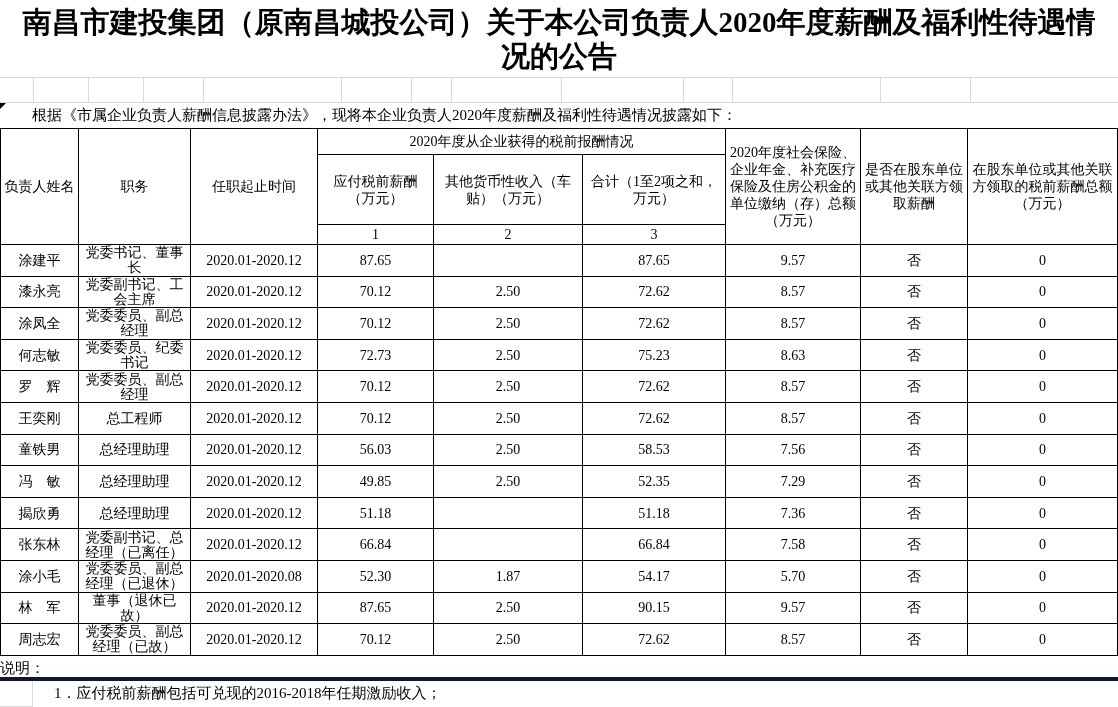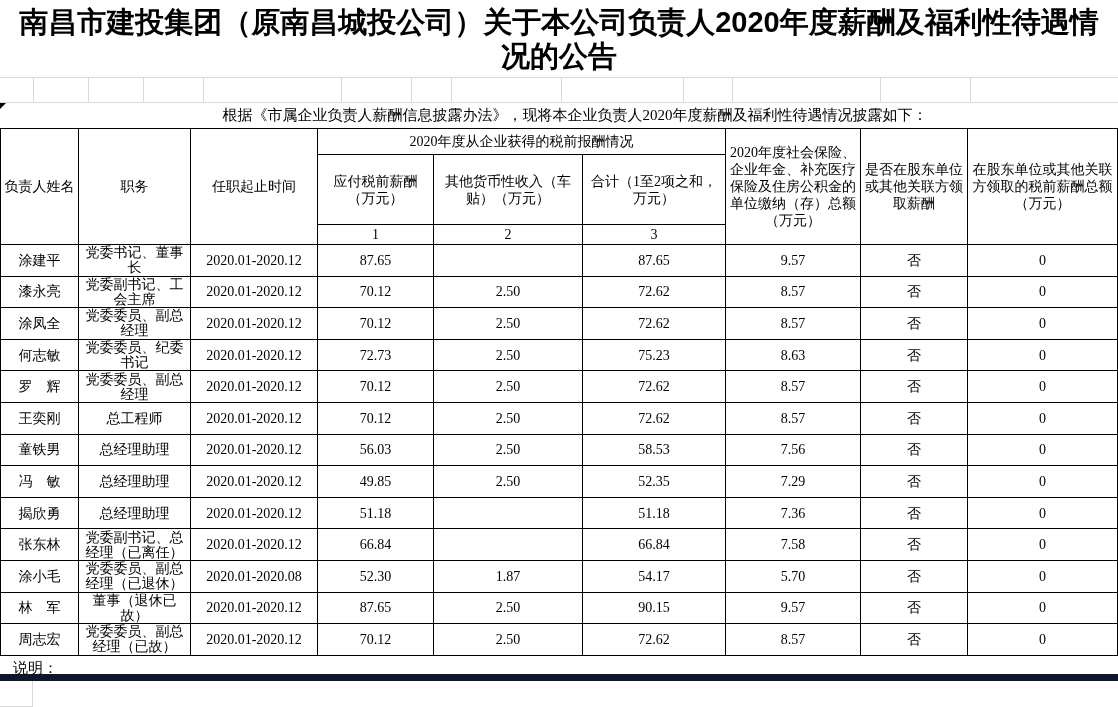--- a/index.html
+++ b/index.html
@@ -6,37 +6,37 @@
   html, body { background:#ffffff; }
   body {
     width:1118px; height:707px; overflow:hidden;
     font-family:"Liberation Serif","DejaVu Serif",serif;
     color:#000;
   }
   .title {
     padding-top:5px;
     width:1100px; margin:0 auto;
     text-align:center;
-    font-family:Liberation Sans, sans-serif;
+    font-family:Liberation Serif, serif;
     font-weight:bold;
     font-size:29px;
     line-height:34px;
   }
   .grid-band {
     position:relative; height:26px; margin-top:4px;
     border-top:1px solid #d8d8d8;
     border-bottom:1px solid #d8d8d8;
   }
   .grid-band .vline { position:absolute; top:0; bottom:0; width:1px; background:#d8d8d8; }
   .intro-row { position:relative; height:25px; }
   .corner-mark {
     position:absolute; left:0; top:0; width:0; height:0;
     border-top:6px solid #000; border-right:6px solid transparent;
   }
-  .intro-row p { padding-left:32px; font-size:15px; line-height:25px; white-space:nowrap;text-align:center; }
+  .intro-row p { padding-left:32px; font-size:15px; line-height:25px; white-space:nowrap; }
   table.salary {
     border-collapse:collapse; table-layout:fixed; width:1117px;
     font-size:14px; text-align:center;
   }
   table.salary th, table.salary td {
     border:1px solid #000; font-weight:normal; vertical-align:middle;
     padding:0 3px; line-height:17px;
   }
   tr.hdr-group { height:26px; }
   tr.hdr-main  { height:70px; }
@@ -45,21 +45,21 @@
   tr.data-row td { line-height:15px; }
   th.h-name    { padding:0 7px;margin-left:43px; }
   th.h-pretax  { padding:0 13px; }
   th.h-other   { padding:0 15px; }
   th.h-total   { padding:0 19px;margin-left:36px; }
   th.h-social  { padding:0 9px;text-align:center; }
   th.h-related { padding:0 16px; }
   th.h-reltotal{ padding:0 17px; }
   .notes-label {
     height:25px; line-height:25px; font-size:15px;
-    padding-left:13px; border-bottom:7px solid #0f172a;
+    padding-left:0; border-bottom:4px solid #0f172a;
   }
   .note-row { display:flex; height:26px; }
   .note-stub { width:33px; border-right:1px solid #d8d8d8; border-bottom:1px solid #d8d8d8; }
   .note-text { font-size:15px; line-height:25px; padding-left:21px; }
 </style>
 </head>
 <body>
 
 <div class="title">南昌市建投集团（原南昌城投公司）关于本公司负责人2020年度薪酬及福利性待遇情况的公告</div>
 
@@ -273,13 +273,14 @@
         <td>否</td>
         <td>0</td>
       </tr>
 
   </tbody>
 </table>
 
 <div class="notes-label">说明：</div>
 <div class="note-row">
   <div class="note-stub"></div>
+  <div class="note-text">1．应付税前薪酬包括可兑现的2016-2018年任期激励收入；</div>
 </div>
 
 </body></html>

